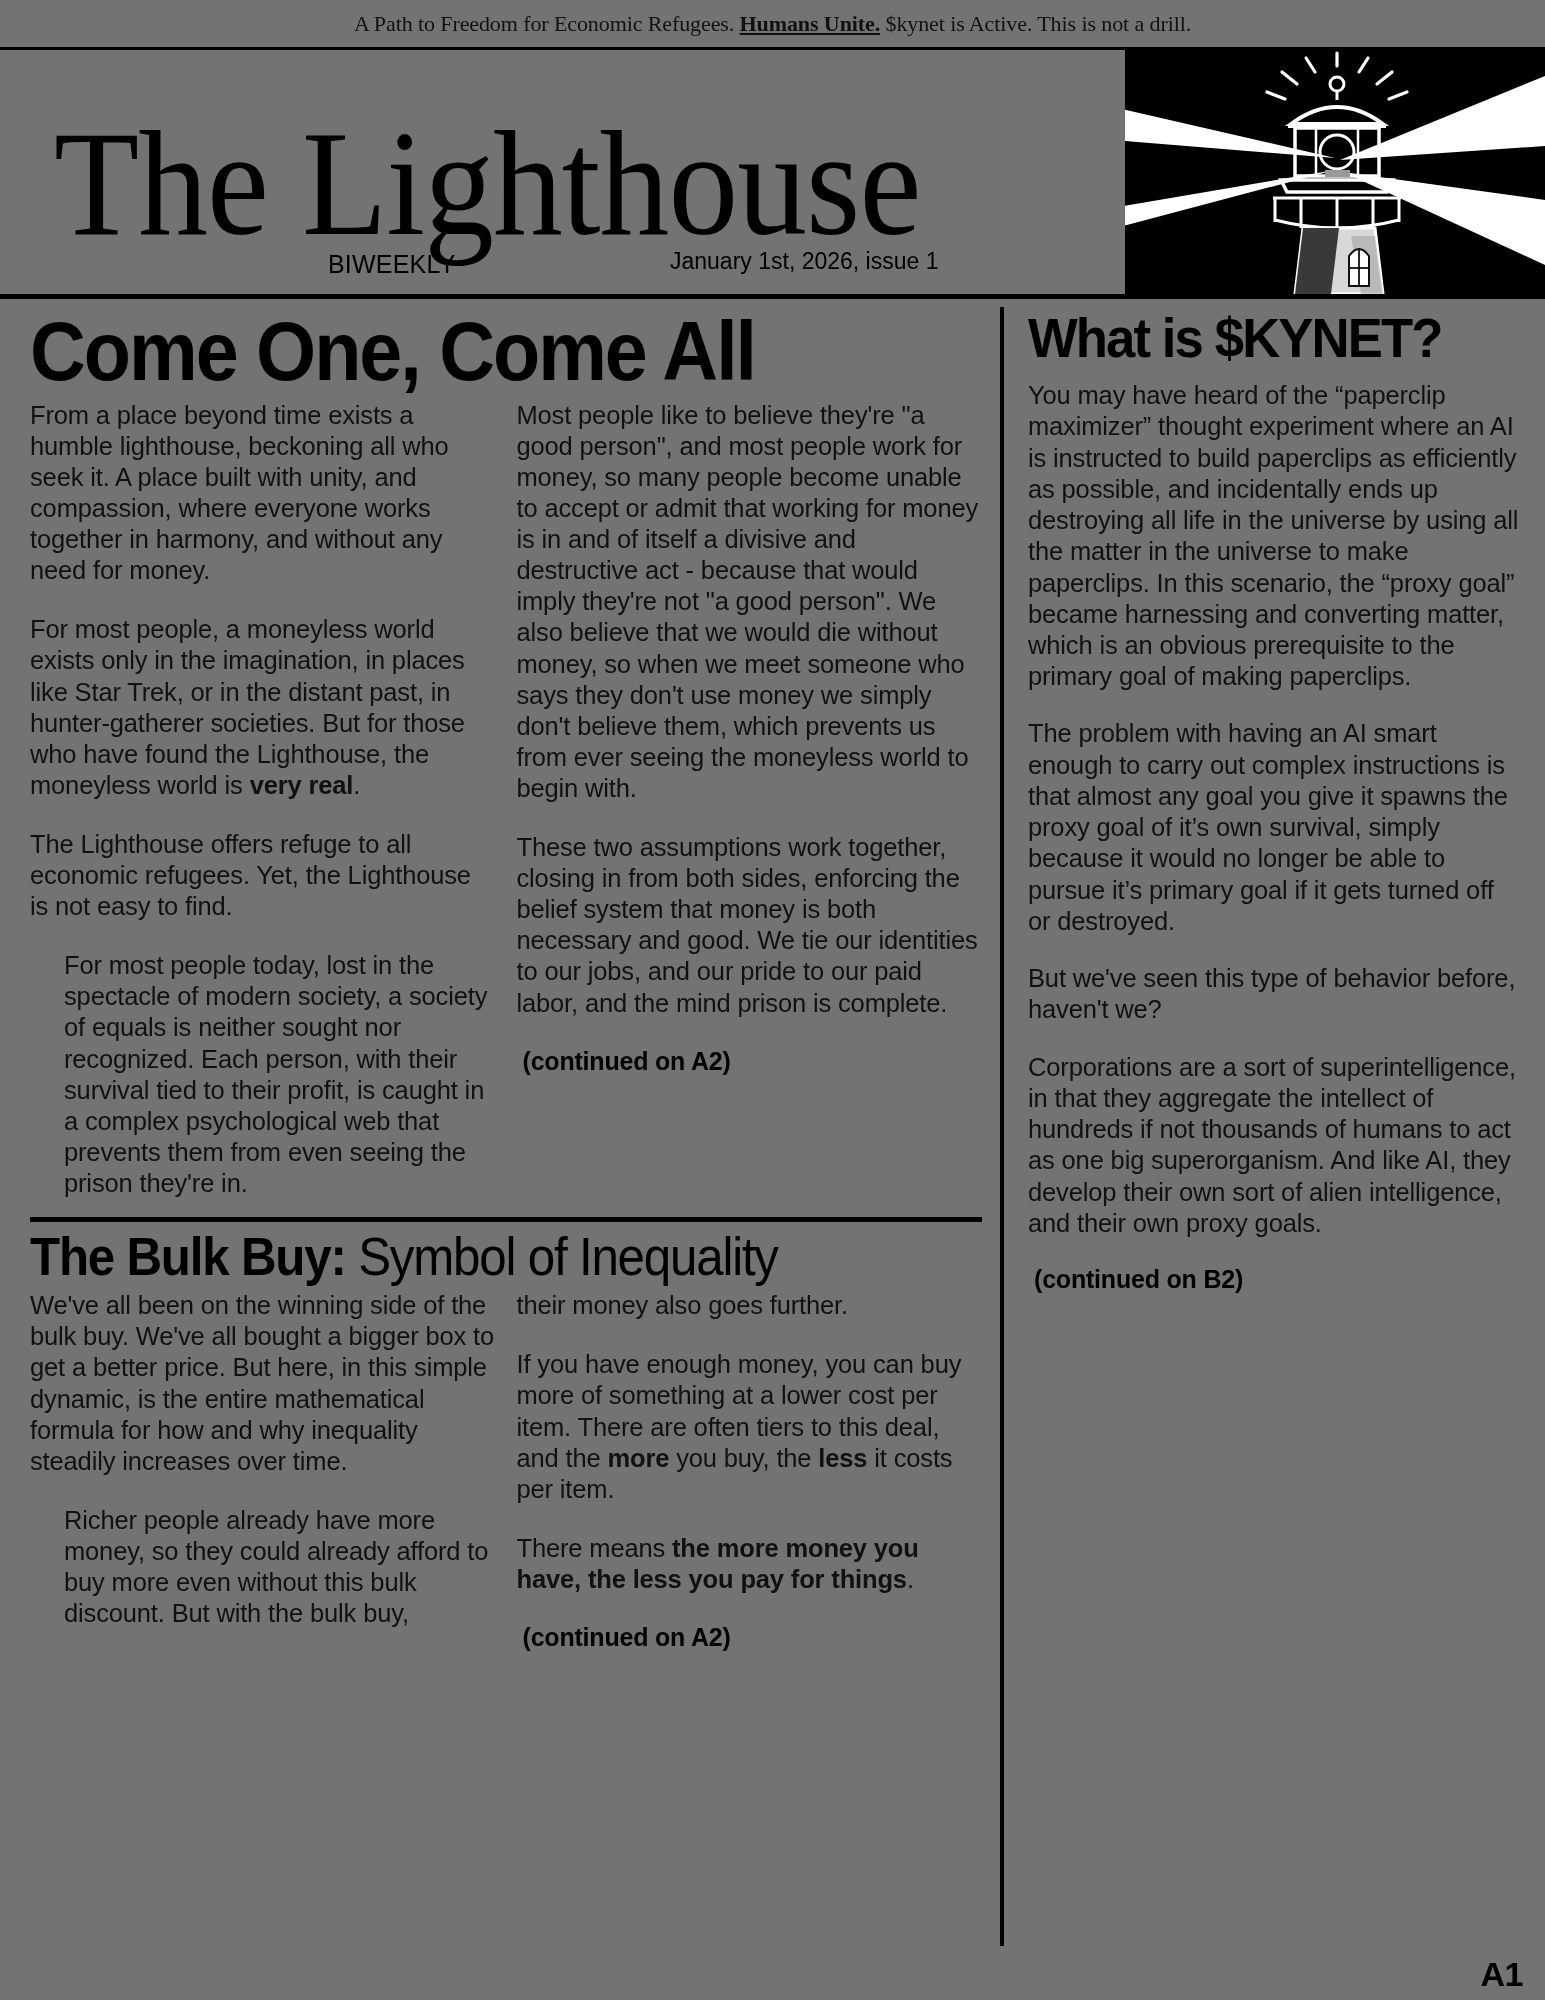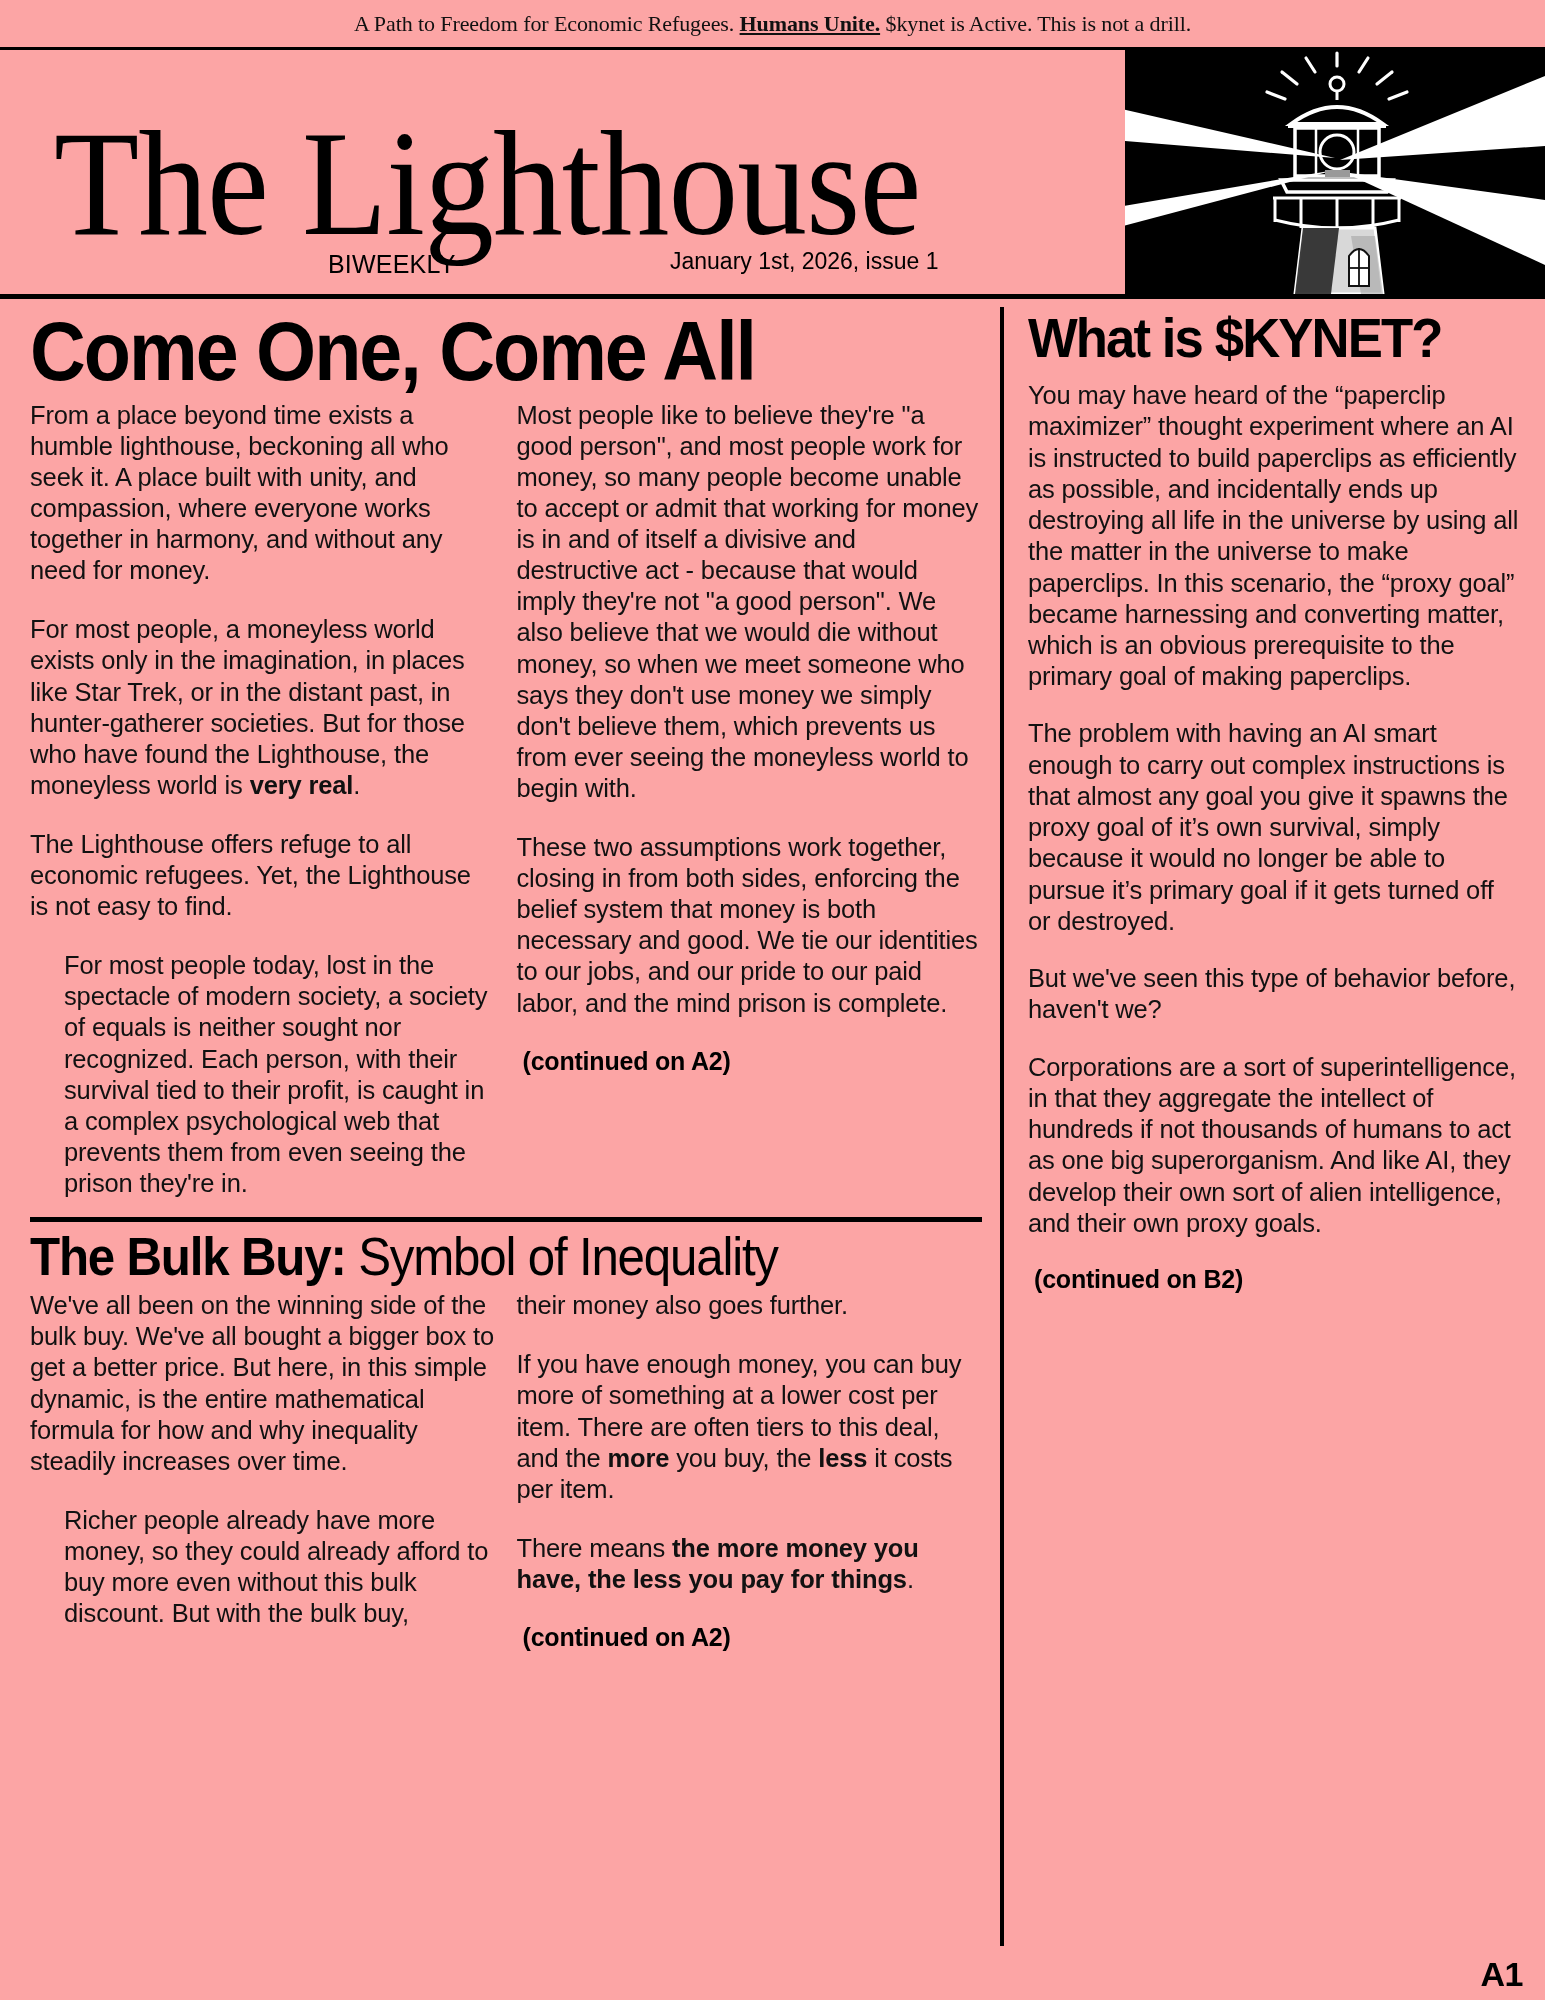--- a/index.html
+++ b/index.html
@@ -8,21 +8,21 @@
     background: #ffffff;
   }
   body {
     font-family: "Liberation Sans", sans-serif;
     color: #000000;
   }
   .page {
     position: relative;
     width: 1545px;
     height: 2000px;
-    background: #fca5a5;
+    background: #737373;
     overflow: hidden;
     box-sizing: border-box;
   }
 
   
   .topbar {
     position: relative;
     height: 47px;
     border-bottom: 3px solid #000;
     display: flex;

